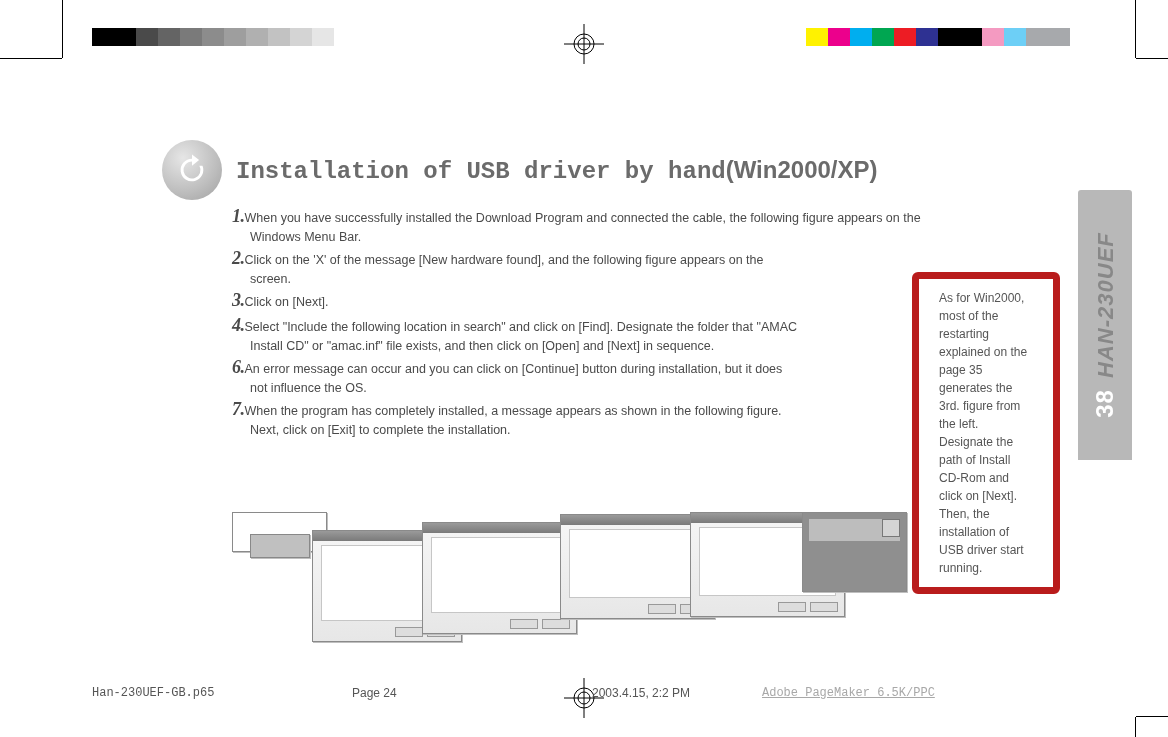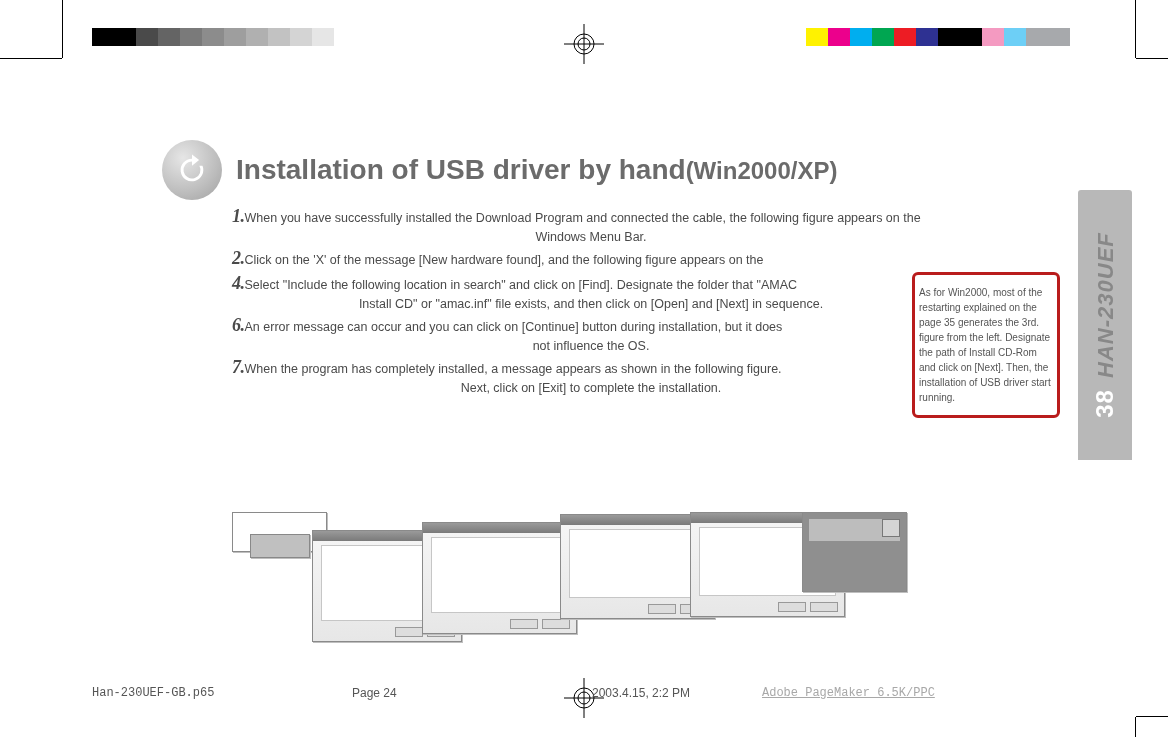--- a/index.html
+++ b/index.html
@@ -87,21 +87,21 @@
     background: radial-gradient(circle at 35% 30%, #e6e6e6, #bdbdbd 60%, #9f9f9f);
     display: flex;
     align-items: center;
     justify-content: center;
   }
   .title-icon svg { width: 34px; height: 34px; }
   .title {
     color: #6b6b6b;
     font-weight: bold;
   }
-  .title .big { font-size: 28px; }
+  .title .big { font-size: 24px; font-family: Liberation Mono, monospace; }
   .title .small { font-size: 24px; }
   
   .steps {
     position: absolute;
     top: 206px;
     left: 232px;
     width: 700px;
     font-size: 12.5px;
     color: #4a4a4a;
   }
@@ -111,31 +111,31 @@
     font-style: italic;
     font-weight: bold;
     font-size: 18px;
     color: #4a4a4a;
     letter-spacing: -0.5px;
   }
   .step .body {
     display: inline;
     margin-top: 7px;
   }
-  .step .line2 { display:block; margin-left: 18px; margin-top: 3px; margin-bottom: 4px; text-align: center;}
+  .step .line2 { display:block; margin-left: 18px; margin-top: 3px; margin-bottom: 4px;}
   
   .notebox {
     position: absolute;
     top: 272px;
     right: 108px;
     width: 148px;
-    border: 3px solid #b91c1c;
+    border: 7px solid #b91c1c;
     border-radius: 6px;
-    padding: 10px 4px;
-    font-size: 10px;
+    padding: 10px 20px;
+    font-size: 12px;
     line-height: 1.5;
     color: #555;
   }
   
   .shots {
     position: absolute;
     top: 512px;
     left: 232px;
     width: 670px;
     height: 150px;
@@ -248,21 +248,22 @@
         <path fill="#fff" d="M12 4a8 8 0 1 0 7.4 5h-2.2A6 6 0 1 1 12 6v3l5-4-5-4v3z"></path>
       </svg>
   </div>
   <div class="title">
     <span class="big">Installation of USB driver by hand</span><span class="small">(Win2000/XP)</span>
   </div>
 </div>
 
 <div class="steps" id="steps">
     <div class="step"><span class="num">1.</span><span class="body">When you have successfully installed the Download Program and connected the cable, the following figure appears on the</span><span class="line2">Windows Menu Bar.</span></div>
-    <div class="step"><span class="num">2.</span><span class="body">Click on the 'X' of the message [New hardware found], and the following figure appears on the</span></div>
+    <div class="step"><span class="num">2.</span><span class="body">Click on the 'X' of the message [New hardware found], and the following figure appears on the</span><span class="line2">screen.</span></div>
+    <div class="step"><span class="num">3.</span><span class="body">Click on [Next].</span></div>
     <div class="step"><span class="num">4.</span><span class="body">Select "Include the following location in search" and click on [Find]. Designate the folder that "AMAC</span><span class="line2">Install CD" or "amac.inf" file exists, and then click on [Open] and [Next] in sequence.</span></div>
     <div class="step"><span class="num">6.</span><span class="body">An error message can occur and you can click on [Continue] button during installation, but it does</span><span class="line2">not influence the OS.</span></div>
     <div class="step"><span class="num">7.</span><span class="body">When the program has completely installed, a message appears as shown in the following figure.</span><span class="line2">Next, click on [Exit] to complete the installation.</span></div>
   </div>
 
 <div class="notebox">
   <span>As for Win2000, most of the restarting explained on the page 35 generates the 3rd. figure from the left. Designate the path of Install CD-Rom and click on [Next]. Then, the installation of USB driver start running.</span>
 </div>
 
 <div class="shots">

